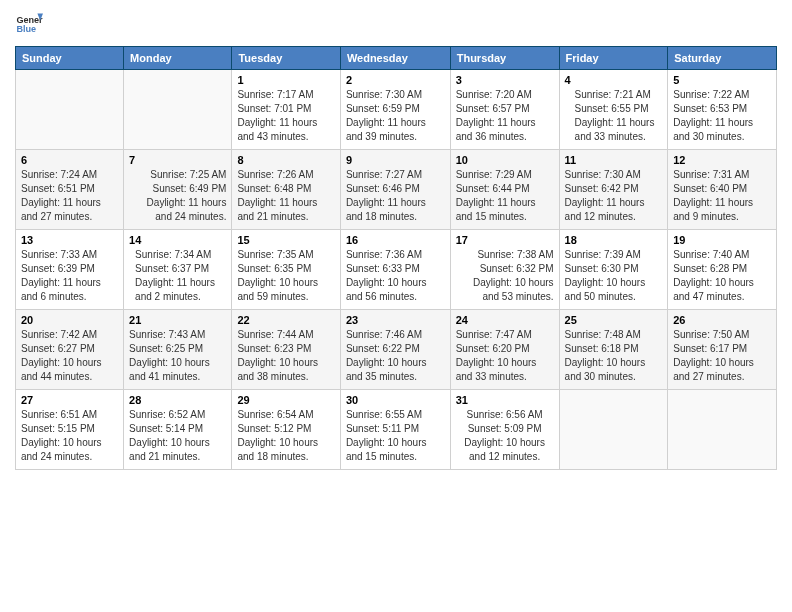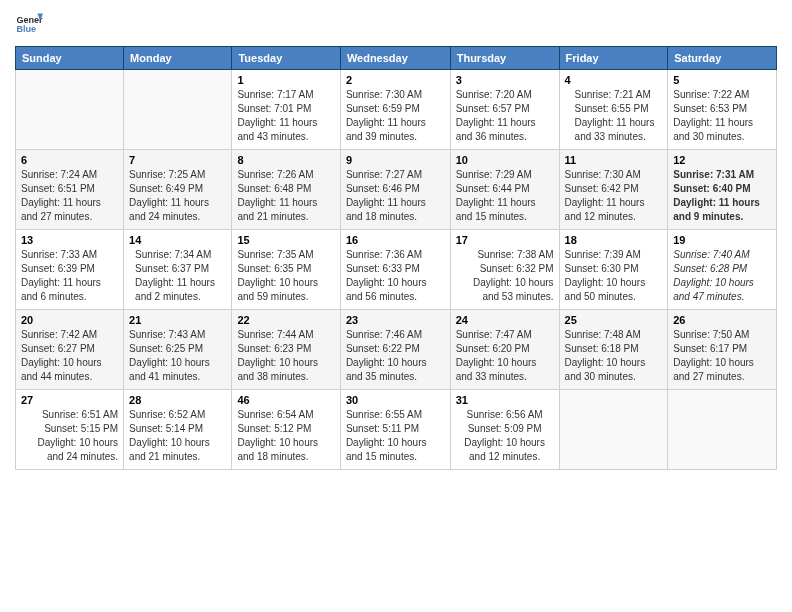--- a/index.html
+++ b/index.html
@@ -150,21 +150,21 @@
         </tr>
         <tr>
           <td>
             <span class="day-num">6</span>
             <div class="day-info" style="white-space: pre-line;">Sunrise: 7:24 AM
 Sunset: 6:51 PM
 Daylight: 11 hours and 27 minutes.</div>
           </td>
           <td>
             <span class="day-num">7</span>
-            <div class="day-info" style="white-space: pre-line;">Sunrise: 7:25 AM
+            <div class="day-info" style="white-space: pre-line; text-align: right;">Sunrise: 7:25 AM
 Sunset: 6:49 PM
 Daylight: 11 hours and 24 minutes.</div>
           </td>
           <td>
             <span class="day-num">8</span>
             <div class="day-info" style="white-space: pre-line;">Sunrise: 7:26 AM
 Sunset: 6:48 PM
 Daylight: 11 hours and 21 minutes.</div>
           </td>
           <td>
@@ -180,21 +180,21 @@
 Daylight: 11 hours and 15 minutes.</div>
           </td>
           <td>
             <span class="day-num">11</span>
             <div class="day-info" style="white-space: pre-line;">Sunrise: 7:30 AM
 Sunset: 6:42 PM
 Daylight: 11 hours and 12 minutes.</div>
           </td>
           <td>
             <span class="day-num">12</span>
-            <div class="day-info" style="white-space: pre-line; font-weight: bold;">Sunrise: 7:31 AM
+            <div class="day-info" style="white-space: pre-line;">Sunrise: 7:31 AM
 Sunset: 6:40 PM
 Daylight: 11 hours and 9 minutes.</div>
           </td>
         </tr>
         <tr>
           <td>
             <span class="day-num">13</span>
             <div class="day-info" style="white-space: pre-line;">Sunrise: 7:33 AM
 Sunset: 6:39 PM
 Daylight: 11 hours and 6 minutes.</div>
@@ -224,21 +224,21 @@
 Daylight: 10 hours and 53 minutes.</div>
           </td>
           <td>
             <span class="day-num">18</span>
             <div class="day-info" style="white-space: pre-line;">Sunrise: 7:39 AM
 Sunset: 6:30 PM
 Daylight: 10 hours and 50 minutes.</div>
           </td>
           <td>
             <span class="day-num">19</span>
-            <div class="day-info" style="white-space: pre-line; font-style: italic;">Sunrise: 7:40 AM
+            <div class="day-info" style="white-space: pre-line;">Sunrise: 7:40 AM
 Sunset: 6:28 PM
 Daylight: 10 hours and 47 minutes.</div>
           </td>
         </tr>
         <tr>
           <td>
             <span class="day-num">20</span>
             <div class="day-info" style="white-space: pre-line;">Sunrise: 7:42 AM
 Sunset: 6:27 PM
 Daylight: 10 hours and 44 minutes.</div>
@@ -276,32 +276,32 @@
           <td>
             <span class="day-num">26</span>
             <div class="day-info" style="white-space: pre-line;">Sunrise: 7:50 AM
 Sunset: 6:17 PM
 Daylight: 10 hours and 27 minutes.</div>
           </td>
         </tr>
         <tr>
           <td>
             <span class="day-num">27</span>
-            <div class="day-info" style="white-space: pre-line; text-align: right;">Sunrise: 6:51 AM
+            <div class="day-info" style="white-space: pre-line;">Sunrise: 6:51 AM
 Sunset: 5:15 PM
 Daylight: 10 hours and 24 minutes.</div>
           </td>
           <td>
             <span class="day-num">28</span>
             <div class="day-info" style="white-space: pre-line;">Sunrise: 6:52 AM
 Sunset: 5:14 PM
 Daylight: 10 hours and 21 minutes.</div>
           </td>
           <td>
-            <span class="day-num">46</span>
+            <span class="day-num">29</span>
             <div class="day-info" style="white-space: pre-line;">Sunrise: 6:54 AM
 Sunset: 5:12 PM
 Daylight: 10 hours and 18 minutes.</div>
           </td>
           <td>
             <span class="day-num">30</span>
             <div class="day-info" style="white-space: pre-line;">Sunrise: 6:55 AM
 Sunset: 5:11 PM
 Daylight: 10 hours and 15 minutes.</div>
           </td>

